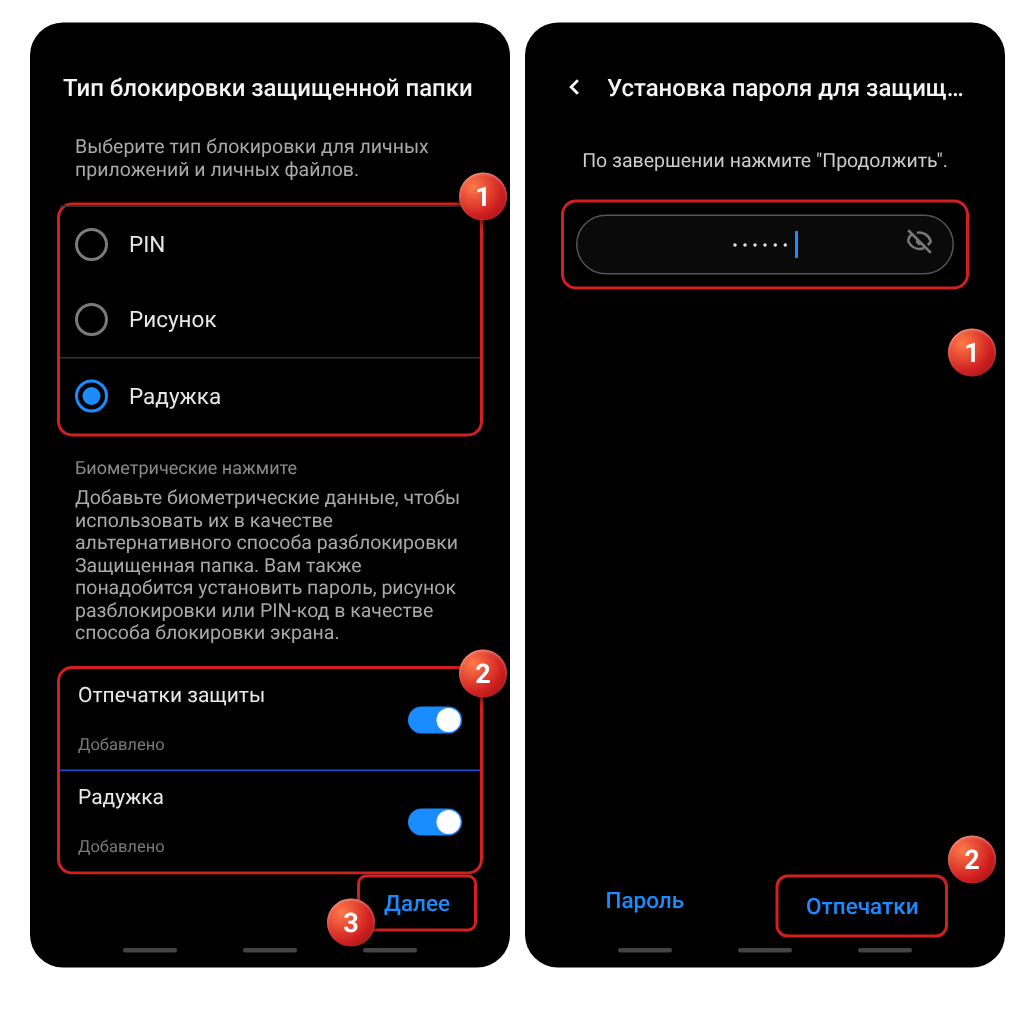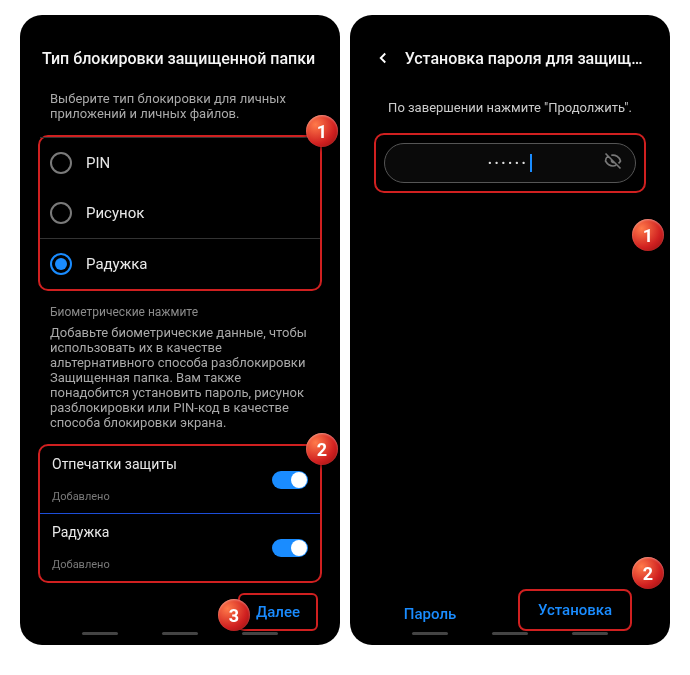--- a/index.html
+++ b/index.html
@@ -18,21 +18,21 @@
 .radio.sel{border-color:#1a8cff}
 .radio.sel::after{content:"";position:absolute;inset:3px;background:#1a8cff;border-radius:50%}
 .rlabel{font-size:15px;color:#e8e8e8}
 .section{color:#8b8b8b;font-size:12px;padding:14px 16px 2px}
 .bio-row{display:flex;align-items:center;justify-content:space-between;padding:10px 12px}
 .bt{font-size:14px;color:#e8e8e8}
 .bs{font-size:11px;color:#7a7a7a;margin-top:18px}
 .toggle{width:36px;height:18px;background:#1a8cff;border-radius:12px;position:relative;cursor:pointer}
 .toggle::after{content:"";position:absolute;right:1px;top:1px;width:16px;height:16px;background:#fff;border-radius:50%}
 .bsep{border-top:1px solid #1d4ed8}
-.footer{height:48px;display:flex;align-items:flex-end;justify-content:flex-end;padding:0 8px;gap:14px}
+.footer{height:48px;display:flex;align-items:flex-start;justify-content:flex-end;padding:0 8px;gap:14px}
 .footer2{justify-content:space-around}
 .btn{color:#1a8cff;font-size:15px;font-weight:500;padding:8px 16px;cursor:pointer}
 .btn.box{border:2px solid #d02020;border-radius:6px}
 .btn.box2{border:2px solid #d02020;border-radius:8px;padding:10px 18px}
 .pw-wrap{border:2px solid #d02020;border-radius:10px;margin:6px 10px;padding:8px}
 .pw-field{border:1px solid #555;border-radius:22px;height:38px;display:flex;align-items:center;justify-content:center;position:relative;background:#0a0a0a}
 .dots{letter-spacing:3px;font-size:11px;color:#ddd}
 .cursor{width:1.5px;height:18px;background:#1a8cff;margin-left:2px}
 .eye{position:absolute;right:12px;color:#777}
 .badge{position:absolute;width:32px;height:32px;background:radial-gradient(circle at 30% 30%,#ff7a4a,#d02020 60%,#8a0f0f);border-radius:50%;color:#fff;font-size:18px;font-weight:bold;display:flex;align-items:center;justify-content:center;box-shadow:0 2px 4px rgba(0,0,0,.5),inset 0 1px 2px rgba(255,255,255,.4)}
@@ -113,21 +113,21 @@
           <span class="dots">••••••</span>
             <span class="cursor"></span>
           <span class="eye"><svg width="20" height="20" viewBox="0 0 24 24" fill="none" stroke="currentColor" stroke-width="2">
                 <path d="M3 3l18 18M10.6 10.6a2 2 0 002.8 2.8M9.9 5.1A9.5 9.5 0 0121 12c-.6 1-1.4 2-2.4 2.8M6.1 6.1C4.3 7.4 3 9.3 3 12c2 3.5 5.5 6 9 6 1.3 0 2.5-.3 3.6-.8"></path>
               </svg></span>
         </div>
       </div>
     </div>
     <div class="footer footer2">
       <div class="btn">Пароль</div>
-      <div class="btn box2">Установка</div>
+      <div class="btn box2">Отпечатки</div>
     </div>
   </div>
   <div class="badge" style="top:204px;right:6px">1</div>
   <div class="badge" style="bottom:56px;right:6px">2</div>
   <div class="nav">
       <span></span>
       <span></span>
       <span></span>
     </div>
 </div>

